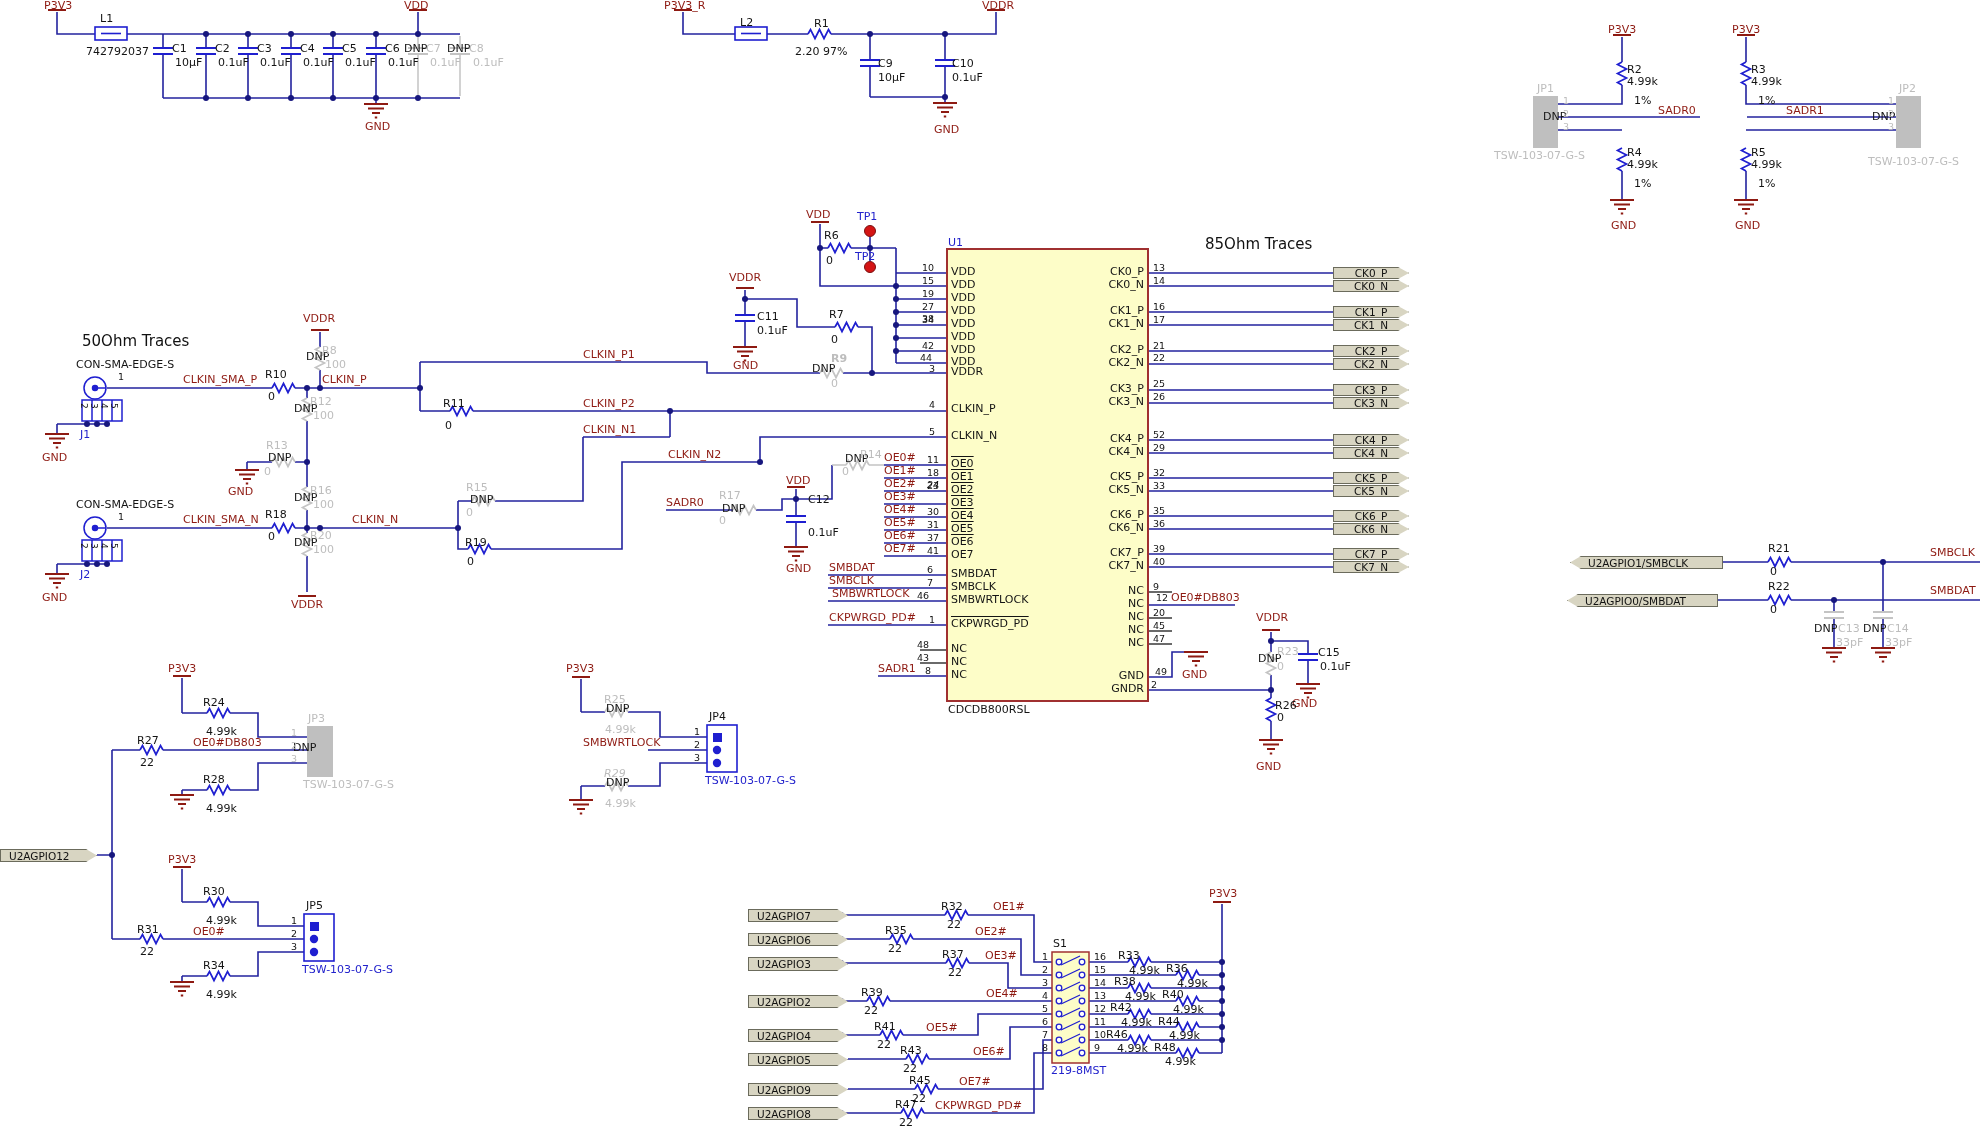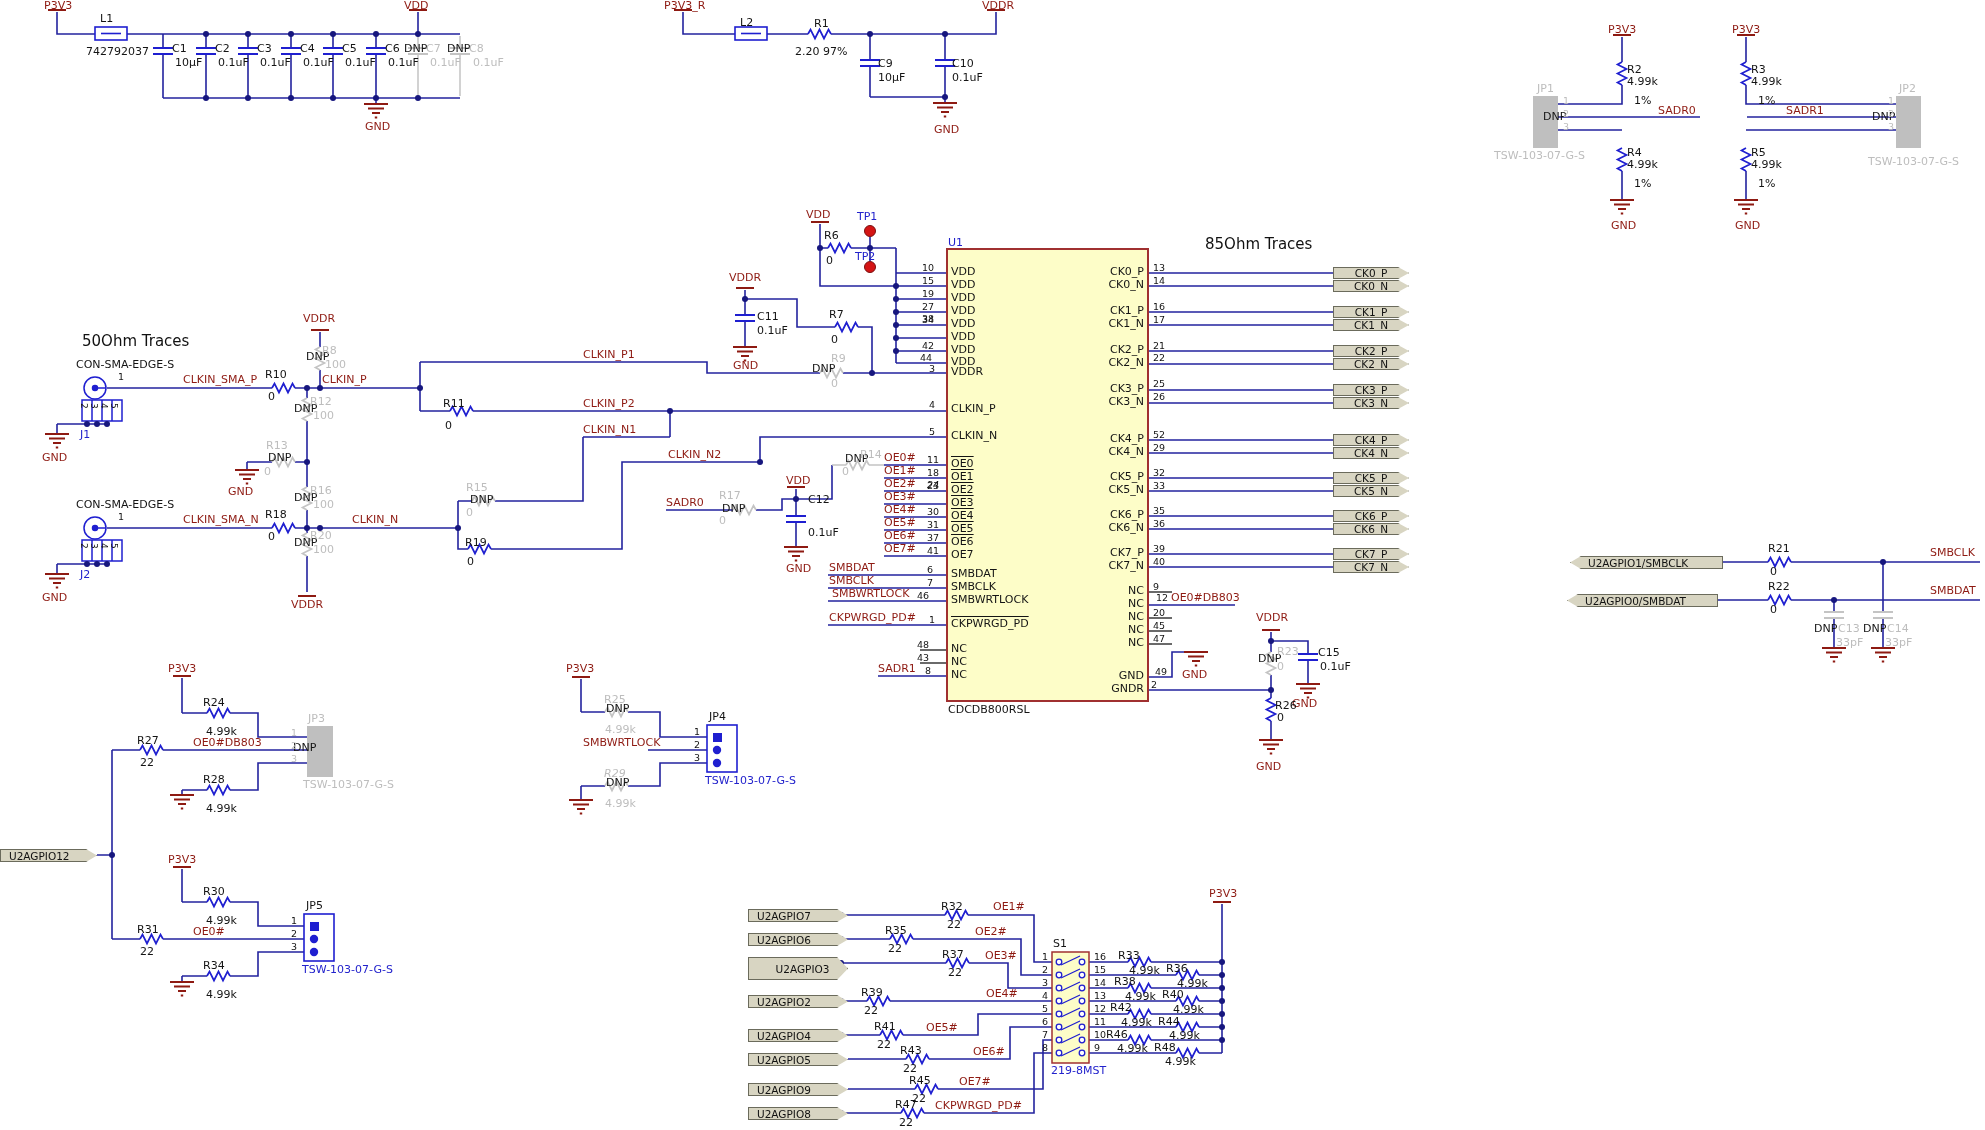--- a/index.html
+++ b/index.html
@@ -459,21 +459,21 @@
       <span class="t r" style="left: 826px; top: 255px;">0</span>
       <span class="t b" style="left: 857px; top: 211px;">TP1</span>
       <span class="t b" style="left: 855px; top: 251px;">TP2</span>
       <span class="t p" style="left: 729px; top: 272px;">VDDR</span>
       <span class="t r" style="left: 757px; top: 311px;">C11</span>
       <span class="t r" style="left: 757px; top: 325px;">0.1uF</span>
       <span class="t p" style="left: 733px; top: 360px;">GND</span>
       <span class="t r" style="left: 829px; top: 309px;">R7</span>
       <span class="t r" style="left: 831px; top: 334px;">0</span>
       <span class="t r" style="left: 812px; top: 363px;">DNP</span>
-      <span class="t g" style="left: 831px; top: 353px;">R9</span>
+      <span class="t g" style="left: 831px; top: 353px; font-weight: bold;">R9</span>
       <span class="t g" style="left: 831px; top: 378px;">0</span>
       <span class="t r" style="left: 845px; top: 453px;">DNP</span>
       <span class="t g" style="left: 860px; top: 449px;">R14</span>
       <span class="t g" style="left: 842px; top: 466px;">0</span>
       <span class="t b" style="left: 948px; top: 237px;">U1</span>
       <span class="t r" style="left: 948px; top: 704px;">CDCDB800RSL</span>
       <span class="t h" style="left: 1205px; top: 238px;">85Ohm Traces</span>
       <span class="t n" style="left: 884px; top: 452px;">OE0#</span>
       <span class="t n" style="left: 884px; top: 465px;">OE1#</span>
       <span class="t n" style="left: 884px; top: 478px;">OE2#</span>
@@ -764,21 +764,21 @@
       </div>
       <div class="flag r" style="left: 0px; top: 849px; width: 97px; height: 13px;">
         <span>U2AGPIO12</span>
       </div>
       <div class="flag r" style="left: 748px; top: 909px; width: 100px; height: 13px;">
         <span>U2AGPIO7</span>
       </div>
       <div class="flag r" style="left: 748px; top: 933px; width: 100px; height: 13px;">
         <span>U2AGPIO6</span>
       </div>
-      <div class="flag r" style="left: 748px; top: 957px; width: 100px; height: 23px; justify-content: center;">
+      <div class="flag r" style="left: 748px; top: 957px; width: 100px; height: 14px;">
         <span>U2AGPIO3</span>
       </div>
       <div class="flag r" style="left: 748px; top: 995px; width: 100px; height: 13px;">
         <span>U2AGPIO2</span>
       </div>
       <div class="flag r" style="left: 748px; top: 1029px; width: 100px; height: 13px;">
         <span>U2AGPIO4</span>
       </div>
       <div class="flag r" style="left: 748px; top: 1053px; width: 100px; height: 13px;">
         <span>U2AGPIO5</span>

